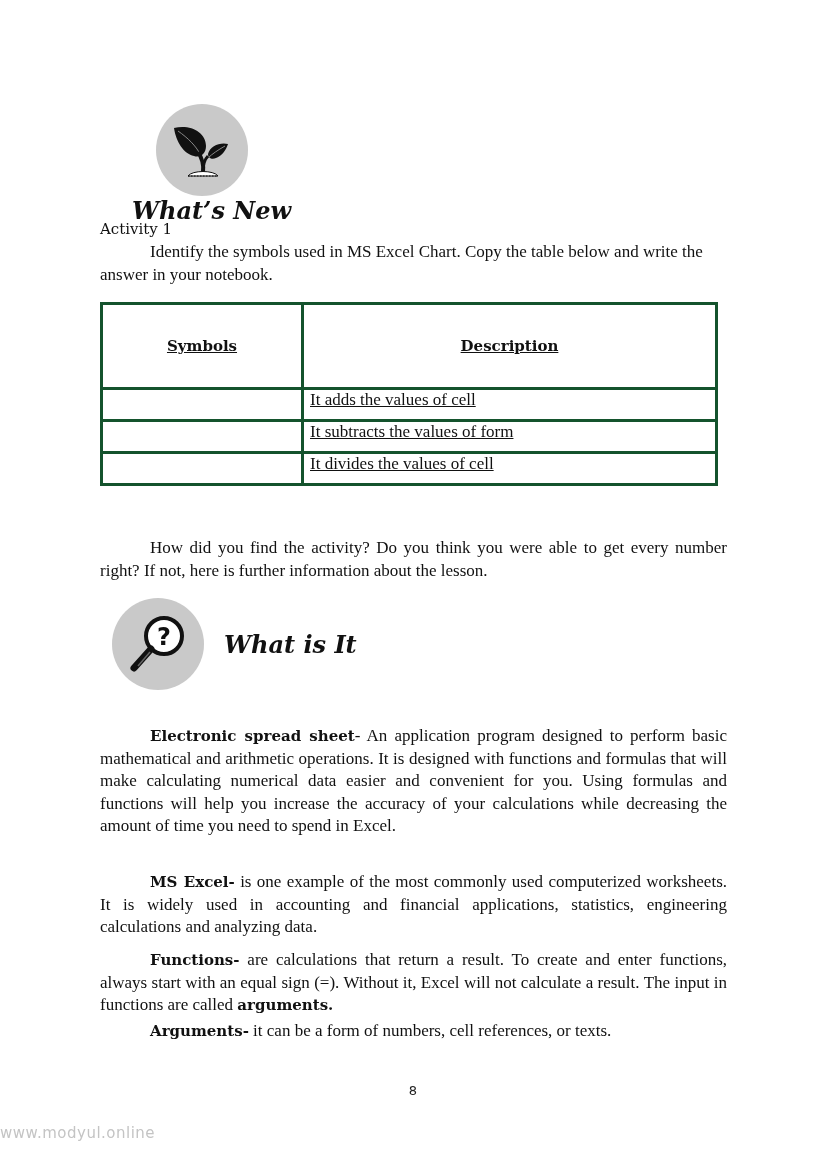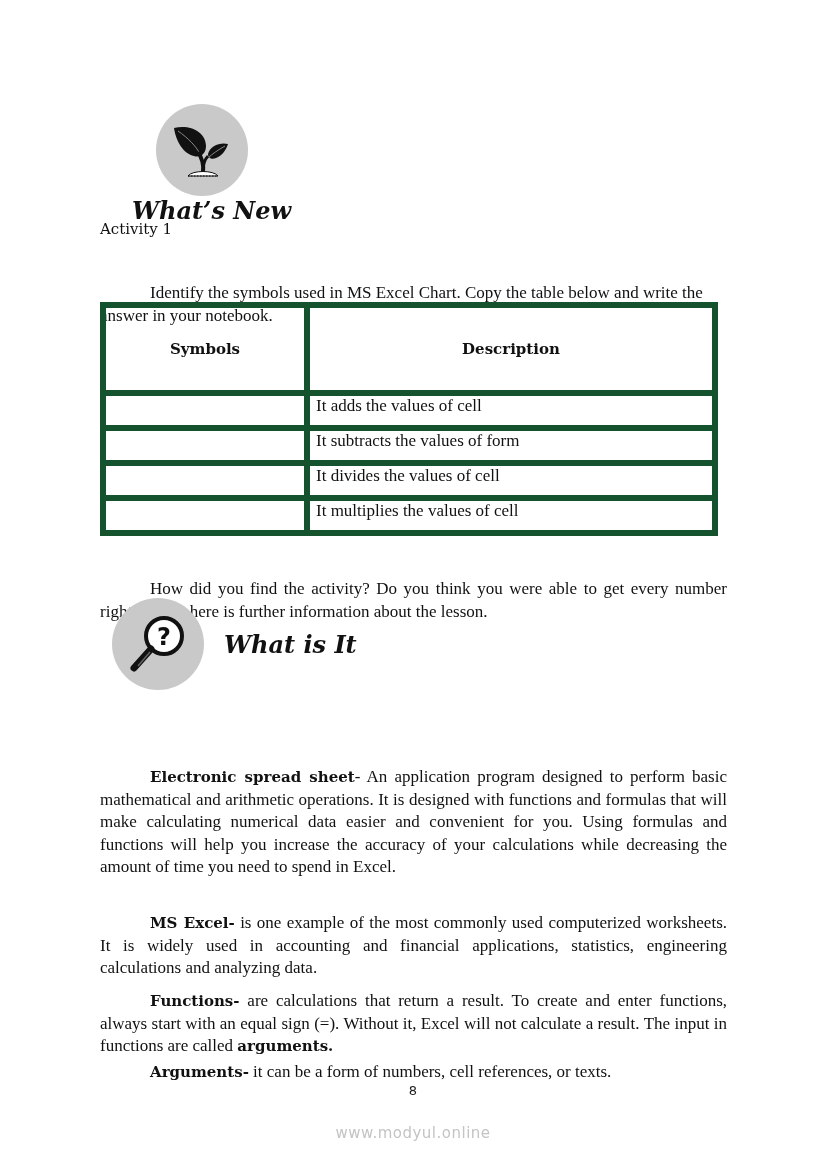--- a/index.html
+++ b/index.html
@@ -4,34 +4,34 @@
 <style>
   html, body { margin: 0; padding: 0; background: #ffffff; }
   body { width: 826px; height: 1169px; position: relative; overflow: hidden;
          font-family: "DejaVu Serif", "Liberation Serif", serif; color: #111; }
   .section-header { position: absolute; left: 112px; display: flex; align-items: center; }
   .icon-circle { width: 92px; height: 92px; border-radius: 50%; background: #c9c9c9;
                  display: flex; align-items: center; justify-content: center; }
   .section-title { margin-left: 20px; font-family: "DejaVu Serif", serif; font-weight: bold;
                    font-style: italic; font-size: 24px; color: #111; }
   .text { position: absolute; left: 100px; width: 627px; font-size: 15.6px; line-height: 22.5px;
-          font-family: "Liberation Serif", "DejaVu Serif", serif; font-size: 17px; margin-top: 41px; }
+          font-family: "Liberation Serif", "DejaVu Serif", serif; font-size: 17px; }
   .just { text-align: justify; }
   .indent { text-indent: 50px; }
   .bold { font-weight: bold; font-family: "DejaVu Serif", serif; font-size: 15px; }
   .activity-label { position: absolute; left: 100px; top: 220px; font-weight: normal; font-size: 15px;
                     font-family: "DejaVu Serif", serif; }
   table.sym { position: absolute; left: 100px; top: 302px; width: 618px; border-collapse: collapse; }
-  table.sym td, table.sym th { border: 6px solid #14532d; font-family: "Liberation Serif", serif; font-size: 17px; }
+  table.sym td, table.sym th { border: 3px solid #14532d; font-family: "Liberation Serif", serif; font-size: 17px; text-decoration: underline; }
   table.sym th { height: 80px; font-family: "DejaVu Serif", serif; font-size: 15px; font-weight: bold; }
   table.sym td { height: 29px; padding: 0 6px; vertical-align: top; }
   table.sym .c1 { width: 186px; }
   .page-num { position: absolute; left: 0; right: 0; top: 1083px; text-align: center;
               font-family: "DejaVu Sans", sans-serif; font-size: 13px; color: #222; }
-  .watermark { position: absolute; left: 0; right: 0; top: 1124px; text-align: center;
+  .watermark { position: absolute; left: 0; right: 0; top: 1124px; text-align: left;
                font-family: "DejaVu Sans", sans-serif; font-size: 15px; color: #c4c4c4; letter-spacing: 0.5px; }
 </style>
 </head>
 <body>
 
 <div class="section-header" style="top:104px;flex-direction:column;">
   <div class="icon-circle">
     <svg width="64" height="64" viewBox="0 0 64 64">
       <path d="M4 10 C20 6 36 14 36 28 C36 36 30 40 24 38 C14 36 6 24 4 10 Z" fill="#111"></path>
       <path d="M8 13 C18 20 26 28 30 36" stroke="#888" stroke-width="1" fill="none"></path>
@@ -60,24 +60,20 @@
     <td>It adds the values of cell</td>
   </tr>
   <tr>
     <td class="c1"></td>
     <td>It subtracts the values of form</td>
   </tr>
   <tr>
     <td class="c1"></td>
     <td>It divides the values of cell</td>
   </tr>
-  <tr>
-    <td class="c1"></td>
-    <td>It multiplies the values of cell</td>
-  </tr>
 </tbody>
   </table>
 
 <div class="text indent just" style="top:537px;">How did you find the activity? Do you think you were able to get every number right? If not, here is further information about the lesson.</div>
 
 <div class="section-header" style="top:598px;">
   <div class="icon-circle">
     <svg width="64" height="64" viewBox="0 0 64 64">
       <circle cx="38" cy="24" r="18" fill="#fff" stroke="#111" stroke-width="4"></circle>
       <line x1="25" y1="37" x2="8" y2="56" stroke="#111" stroke-width="7" stroke-linecap="round"></line>

